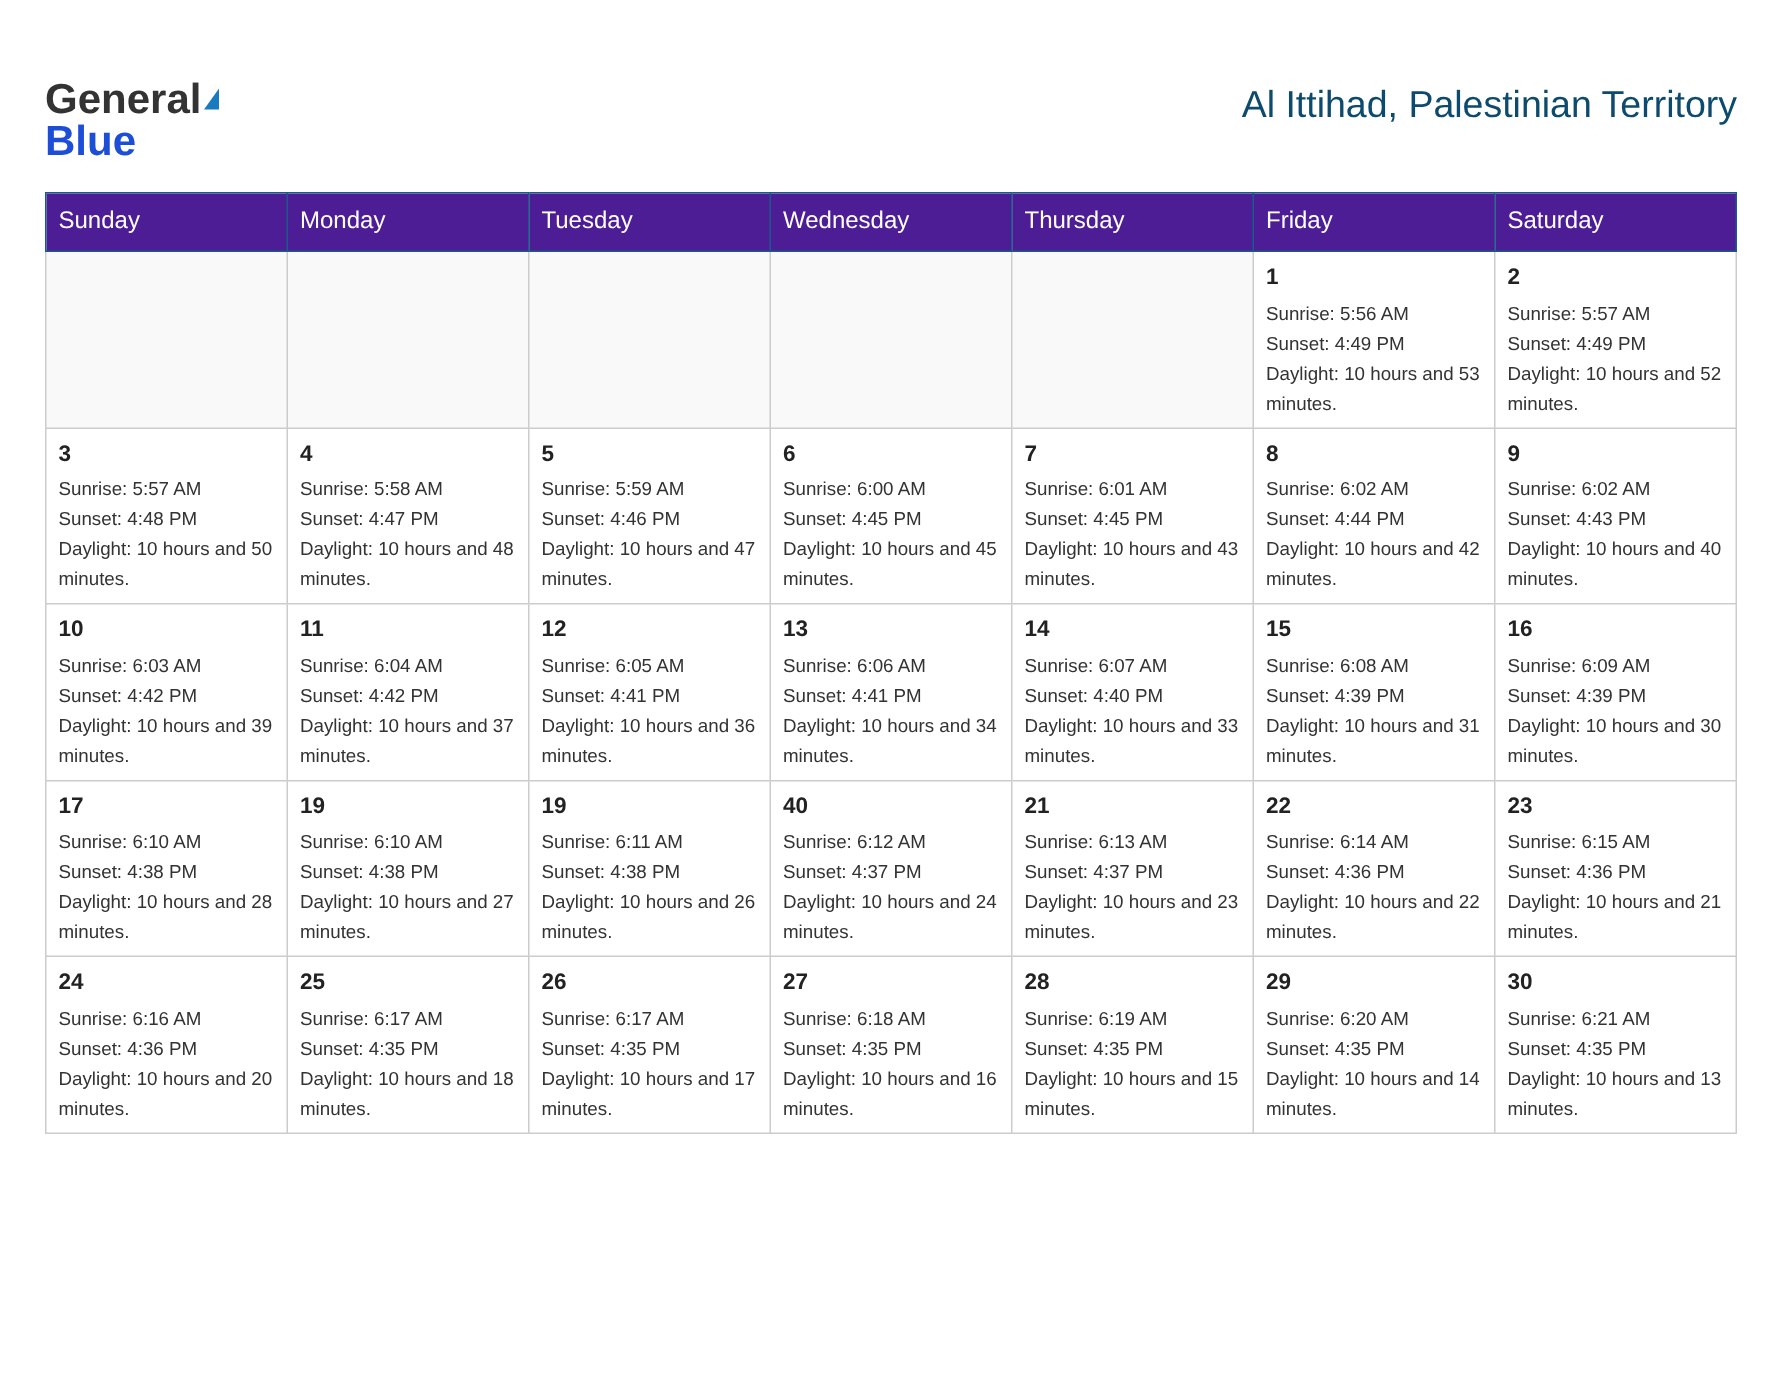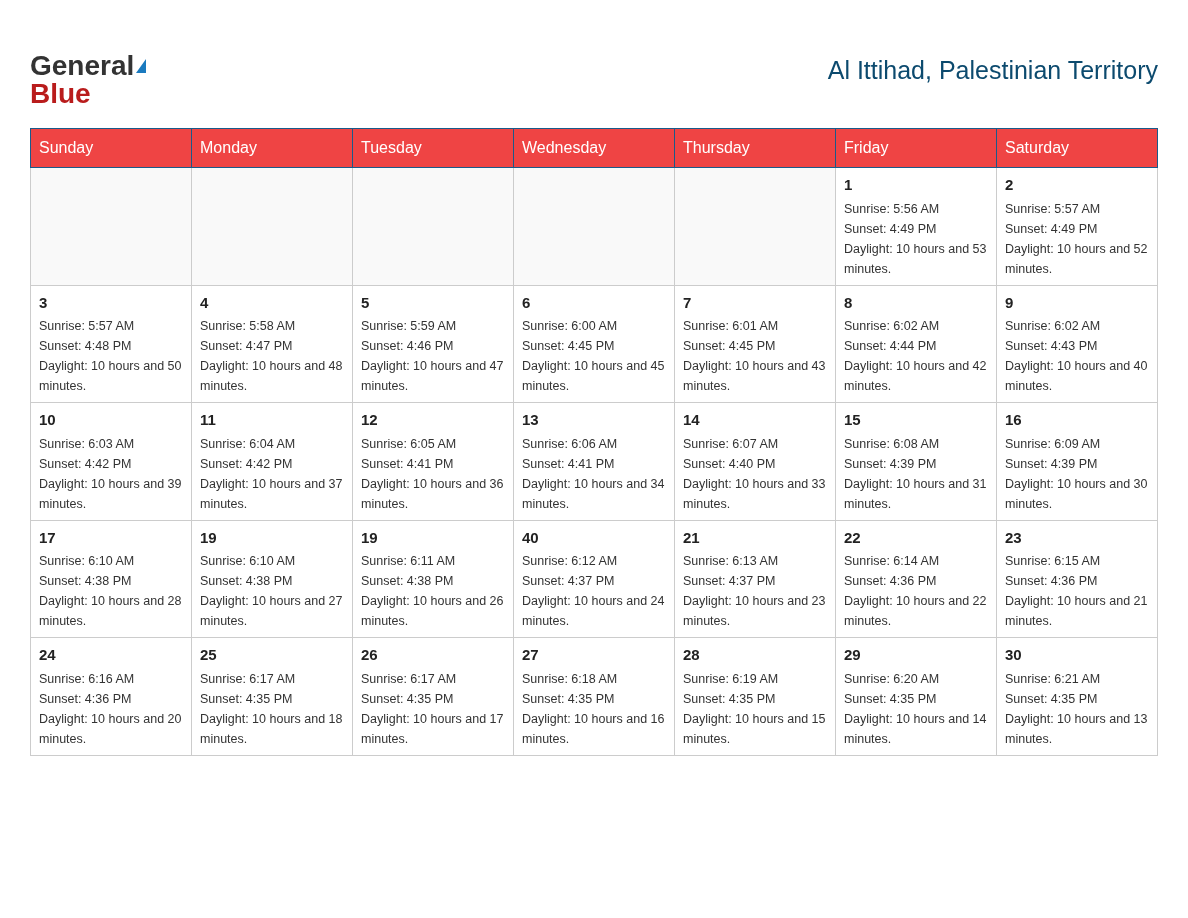--- a/index.html
+++ b/index.html
@@ -25,21 +25,21 @@
     }
     .logo-general {
       font-size: 28px;
       font-weight: bold;
       color: #333;
       line-height: 1;
     }
     .logo-blue {
       font-size: 28px;
       font-weight: bold;
-      color: #b91c1c;
+      color: #1d4ed8;
       line-height: 1;
     }
     .logo-triangle {
       display: inline-block;
       width: 0;
       height: 0;
       border-left: 10px solid transparent;
       border-bottom: 14px solid #1a7abf;
       margin-left: 2px;
       vertical-align: middle;
@@ -57,21 +57,21 @@
       font-size: 25px;
       color: #0c4a6e;
       margin-top: 4px;
     }
     .calendar-table {
       width: 100%;
       border-collapse: collapse;
       border: 1px solid #aaa;
     }
     .calendar-table th {
-      background-color: #ef4444;
+      background-color: #4c1d95;
       color: #fff;
       padding: 10px 8px;
       font-size: 16px;
       font-weight: normal;
       text-align: left;
       border: 1px solid #1a5a8a;
     }
     .calendar-table td {
       vertical-align: top;
       padding: 6px 8px;

